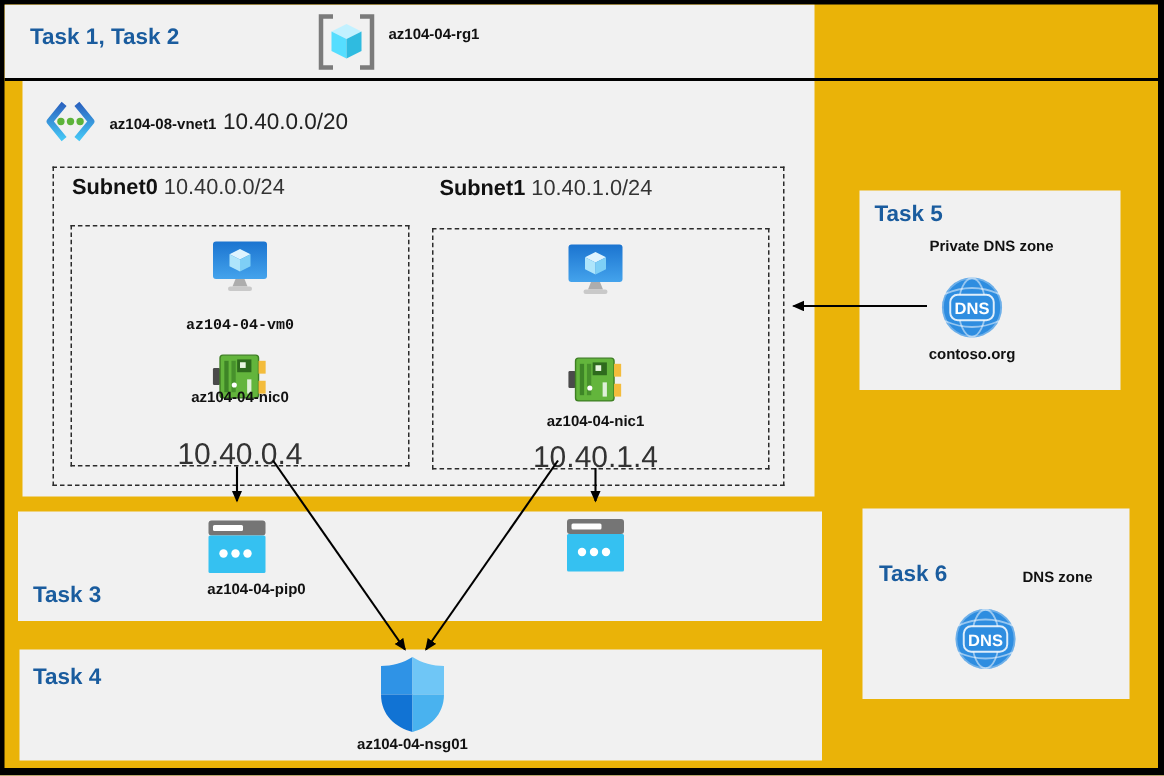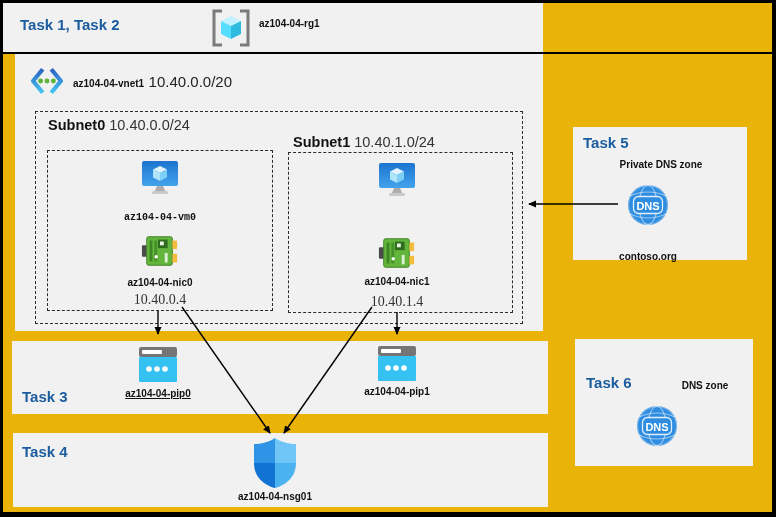--- a/index.html
+++ b/index.html
@@ -7,21 +7,21 @@
     border:solid #000;border-width:3px 4px 5px 3px;background:#eab308;overflow:hidden;}
   .abs{position:absolute;}
   .panel{position:absolute;background:#F1F1F1;}
   .tasklbl{position:absolute;font-size:15px;font-weight:bold;color:#1A5C9E;}
   .blabel{font-size:10px;font-weight:bold;color:#111;}
   .rlabel{font-size:15px;color:#222;}
   .centered{transform:translateX(-50%);white-space:nowrap;text-align:left;}
   .dashed{position:absolute;border:1.5px dashed #2b2b2b;box-sizing:border-box;}
   .subnet-title{position:absolute;white-space:nowrap;font-size:14.5px;color:#333;}
   .subnet-title .nm{font-weight:bold;color:#111;}
-  .iplabel{font-size:14px;color:#333;font-family:Liberation Serif, serif;}
+  .iplabel{font-size:20px;color:#333;}
   svg text{font-family:"Liberation Sans",sans-serif;}
   #arrow-layer{position:absolute;left:0;top:0;pointer-events:none;}
 </style>
 </head>
 <body>
 
 <div id="screenshot">
 
   <div class="panel" style="left:0;top:0;width:540px;height:49px;"></div>
   <div class="tasklbl" style="left:17px;top:13px;">Task 1, Task 2</div>
@@ -45,21 +45,21 @@
           <stop offset="1" stop-color="#45C6F5"></stop>
       </linearGradient>
     </defs>
     <path d="M11 2 L2 13 L11 24" fill="none" stroke="url(#vng)" stroke-width="4"></path>
     <path d="M19 2 L28 13 L19 24" fill="none" stroke="url(#vng)" stroke-width="4"></path>
     <circle cx="9" cy="13" r="2.3" fill="#5DB33A"></circle>
     <circle cx="15" cy="13" r="2.3" fill="#5DB33A"></circle>
     <circle cx="21" cy="13" r="2.3" fill="#5DB33A"></circle>
   </svg>
   <div class="abs" style="left:70px;top:70px;white-space:nowrap;">
-    <span class="blabel">az104-04-vnet1</span>
+    <span class="blabel">az104-08-vnet1</span>
     <span class="rlabel">10.40.0.0/20</span>
   </div>
 
   <div class="dashed" style="left:32px;top:108px;width:488px;height:213px;"></div>
 
   <div class="subnet-title" style="left:45px;top:114px;">
     <span class="nm">Subnet0</span>
     <span>10.40.0.0/24</span>
   </div>
   <div class="dashed" style="left:44px;top:147px;width:226px;height:161px;"></div>
@@ -85,24 +85,24 @@
     <rect x="6" y="5" width="27" height="30" rx="2" fill="#63B53C" stroke="#3E7F23"></rect>
     <rect x="9" y="9" width="3" height="22" fill="#3E8527"></rect>
     <rect x="14" y="9" width="3" height="22" fill="#3E8527" opacity="0.75"></rect>
     <rect x="18" y="8" width="10" height="9" fill="#2E6B1D"></rect>
     <rect x="20" y="10" width="4" height="4" fill="#E8F5E0"></rect>
     <circle cx="16" cy="26" r="1.8" fill="#FFFFFF"></circle>
     <rect x="25" y="22" width="3" height="10" fill="#DFF0D8"></rect>
     <rect x="33" y="9" width="5" height="9" fill="#F3BC3C"></rect>
     <rect x="33" y="23" width="5" height="9" fill="#F3BC3C"></rect>
   </svg>
-  <div class="abs blabel centered" style="left:157px;top:274px;">az104-04-nic0</div>
+  <div class="abs blabel centered" style="left:157px;top:257px;">az104-04-nic0</div>
   <div class="abs iplabel centered" style="left:157px;top:289px;">10.40.0.4</div>
 
-  <div class="subnet-title" style="left:290px;top:131px;">
+  <div class="subnet-title" style="left:290px;top:115px;">
     <span class="nm">Subnet1</span>
     <span>10.40.1.0/24</span>
   </div>
   <div class="dashed" style="left:285px;top:149px;width:225px;height:161px;"></div>
 
   <svg class="abs" style="left:374px;top:156px;" width="40" height="40" viewBox="0 0 40 40">
     <rect x="2" y="4" width="36" height="25" rx="2" fill="url(#vmg)"></rect>
     <polygon points="20,9 27,12.5 20,16 13,12.5" fill="#DFF4FE"></polygon>
     <polygon points="13,12.5 20,16 20,24 13,20.5" fill="#AEE5FB"></polygon>
     <polygon points="27,12.5 20,16 20,24 27,20.5" fill="#7ECFF6"></polygon>
@@ -129,31 +129,30 @@
   <div class="tasklbl" style="left:19px;top:349px;margin-top:36px;">Task 3</div>
 
   <svg class="abs" style="left:135px;top:343px;" width="40" height="38" viewBox="0 0 40 38">
     <rect x="1" y="1" width="38" height="10" rx="2" fill="#757575"></rect>
     <rect x="4" y="4" width="20" height="4" rx="1" fill="#FFFFFF"></rect>
     <rect x="1" y="11" width="38" height="25" rx="1" fill="#35C1F1"></rect>
     <circle cx="11" cy="23" r="2.8" fill="#FFFFFF"></circle>
     <circle cx="19" cy="23" r="2.8" fill="#FFFFFF"></circle>
     <circle cx="27" cy="23" r="2.8" fill="#FFFFFF"></circle>
   </svg>
-  <div class="abs blabel centered" style="left:155px;top:385px;text-decoration:underline;">az104-04-pip0</div>
+  <div class="abs blabel centered" style="left:168px;top:385px;">az104-04-pip0</div>
 
   <svg class="abs" style="left:374px;top:342px;" width="40" height="38" viewBox="0 0 40 38">
     <rect x="1" y="1" width="38" height="10" rx="2" fill="#757575"></rect>
     <rect x="4" y="4" width="20" height="4" rx="1" fill="#FFFFFF"></rect>
     <rect x="1" y="11" width="38" height="25" rx="1" fill="#35C1F1"></rect>
     <circle cx="11" cy="23" r="2.8" fill="#FFFFFF"></circle>
     <circle cx="19" cy="23" r="2.8" fill="#FFFFFF"></circle>
     <circle cx="27" cy="23" r="2.8" fill="#FFFFFF"></circle>
   </svg>
-  <div class="abs blabel centered" style="left:394px;top:383px;">az104-04-pip1</div>
 
   <div class="panel" style="left:10px;top:430px;width:535px;height:74px;"></div>
   <div class="tasklbl" style="left:19px;top:440px;">Task 4</div>
 
   <svg class="abs" style="left:250px;top:434px;" width="44" height="52" viewBox="0 0 44 52">
     <defs>
       <clipPath id="shieldclip">
         <path d="M22 1 C28 5 36 7 43 7 V26 C43 40 33 48 22 51 C11 48 1 40 1 26 V7 C8 7 16 5 22 1 Z"></path>
       </clipPath>
     </defs>
@@ -171,21 +170,21 @@
   <div class="abs blabel centered" style="left:658px;top:156px;">Private DNS zone</div>
   <svg class="abs" style="left:624px;top:181px;" width="42" height="42" viewBox="0 0 42 42">
     <circle cx="21" cy="21" r="20" fill="#2E8DE0"></circle>
     <ellipse cx="21" cy="21" rx="9" ry="19.5" fill="none" stroke="#FFFFFF" stroke-opacity="0.5" stroke-width="1.2"></ellipse>
     <path d="M3 12 Q21 4 39 12" fill="none" stroke="#FFFFFF" stroke-opacity="0.5" stroke-width="1.2"></path>
     <path d="M3 30 Q21 38 39 30" fill="none" stroke="#FFFFFF" stroke-opacity="0.5" stroke-width="1.2"></path>
     <circle cx="21" cy="21" r="19.4" fill="none" stroke="#FFFFFF" stroke-opacity="0.3" stroke-width="1.2"></circle>
     <rect x="6.5" y="12.5" width="29" height="17" rx="5" fill="#2E8DE0" stroke="#FFFFFF" stroke-opacity="0.85" stroke-width="1.3"></rect>
     <text x="21" y="25.5" text-anchor="middle" font-size="11" font-weight="bold" fill="#FFFFFF">DNS</text>
   </svg>
-  <div class="abs blabel centered" style="left:645px;top:228px;margin-top:20px;">contoso.org</div>
+  <div class="abs blabel centered" style="left:645px;top:228px;">contoso.org</div>
 
   <div class="panel" style="left:572px;top:336px;width:178px;height:127px;"></div>
   <div class="tasklbl" style="left:583px;top:343px;margin-top:28px;">Task 6</div>
   <div class="abs blabel centered" style="left:680px;top:377px;margin-left:22px;">DNS zone</div>
   <svg class="abs" style="left:633px;top:402px;" width="42" height="42" viewBox="0 0 42 42">
     <circle cx="21" cy="21" r="20" fill="#2E8DE0"></circle>
     <ellipse cx="21" cy="21" rx="9" ry="19.5" fill="none" stroke="#FFFFFF" stroke-opacity="0.5" stroke-width="1.2"></ellipse>
     <path d="M3 12 Q21 4 39 12" fill="none" stroke="#FFFFFF" stroke-opacity="0.5" stroke-width="1.2"></path>
     <path d="M3 30 Q21 38 39 30" fill="none" stroke="#FFFFFF" stroke-opacity="0.5" stroke-width="1.2"></path>
     <circle cx="21" cy="21" r="19.4" fill="none" stroke="#FFFFFF" stroke-opacity="0.3" stroke-width="1.2"></circle>

